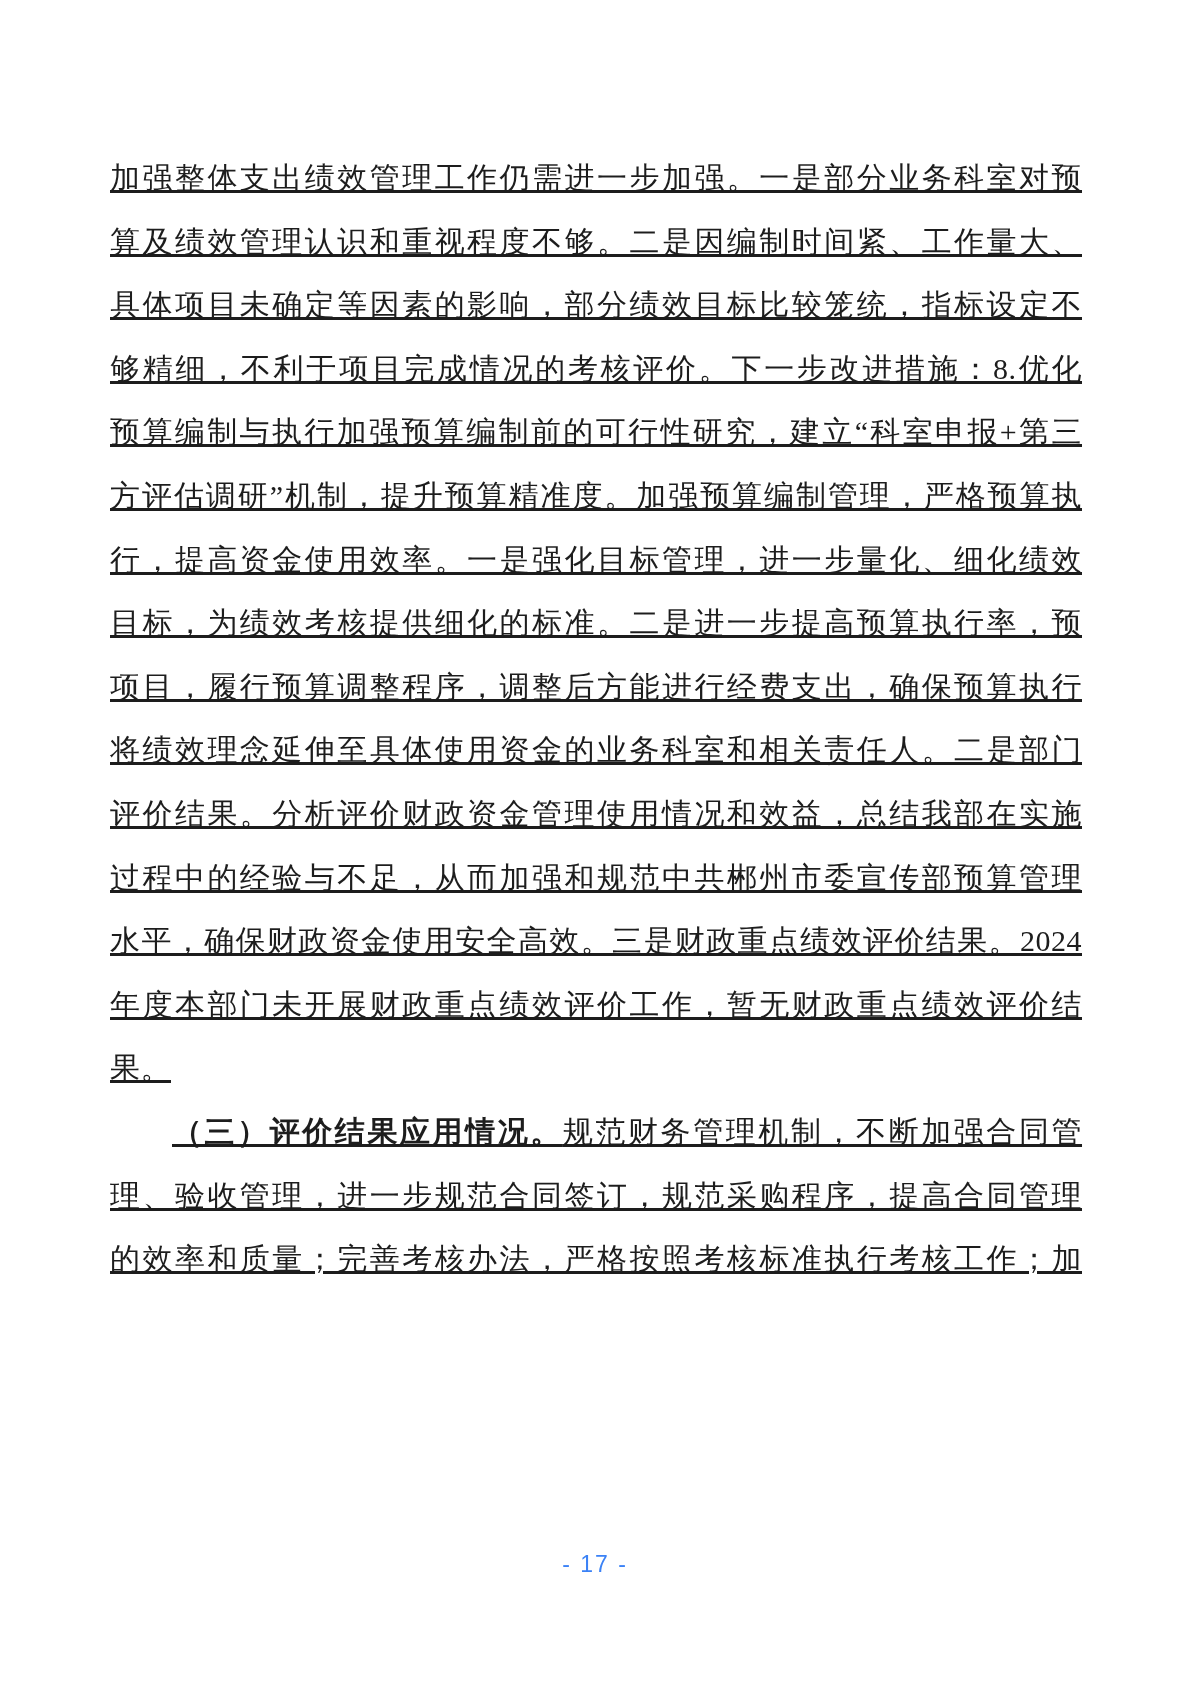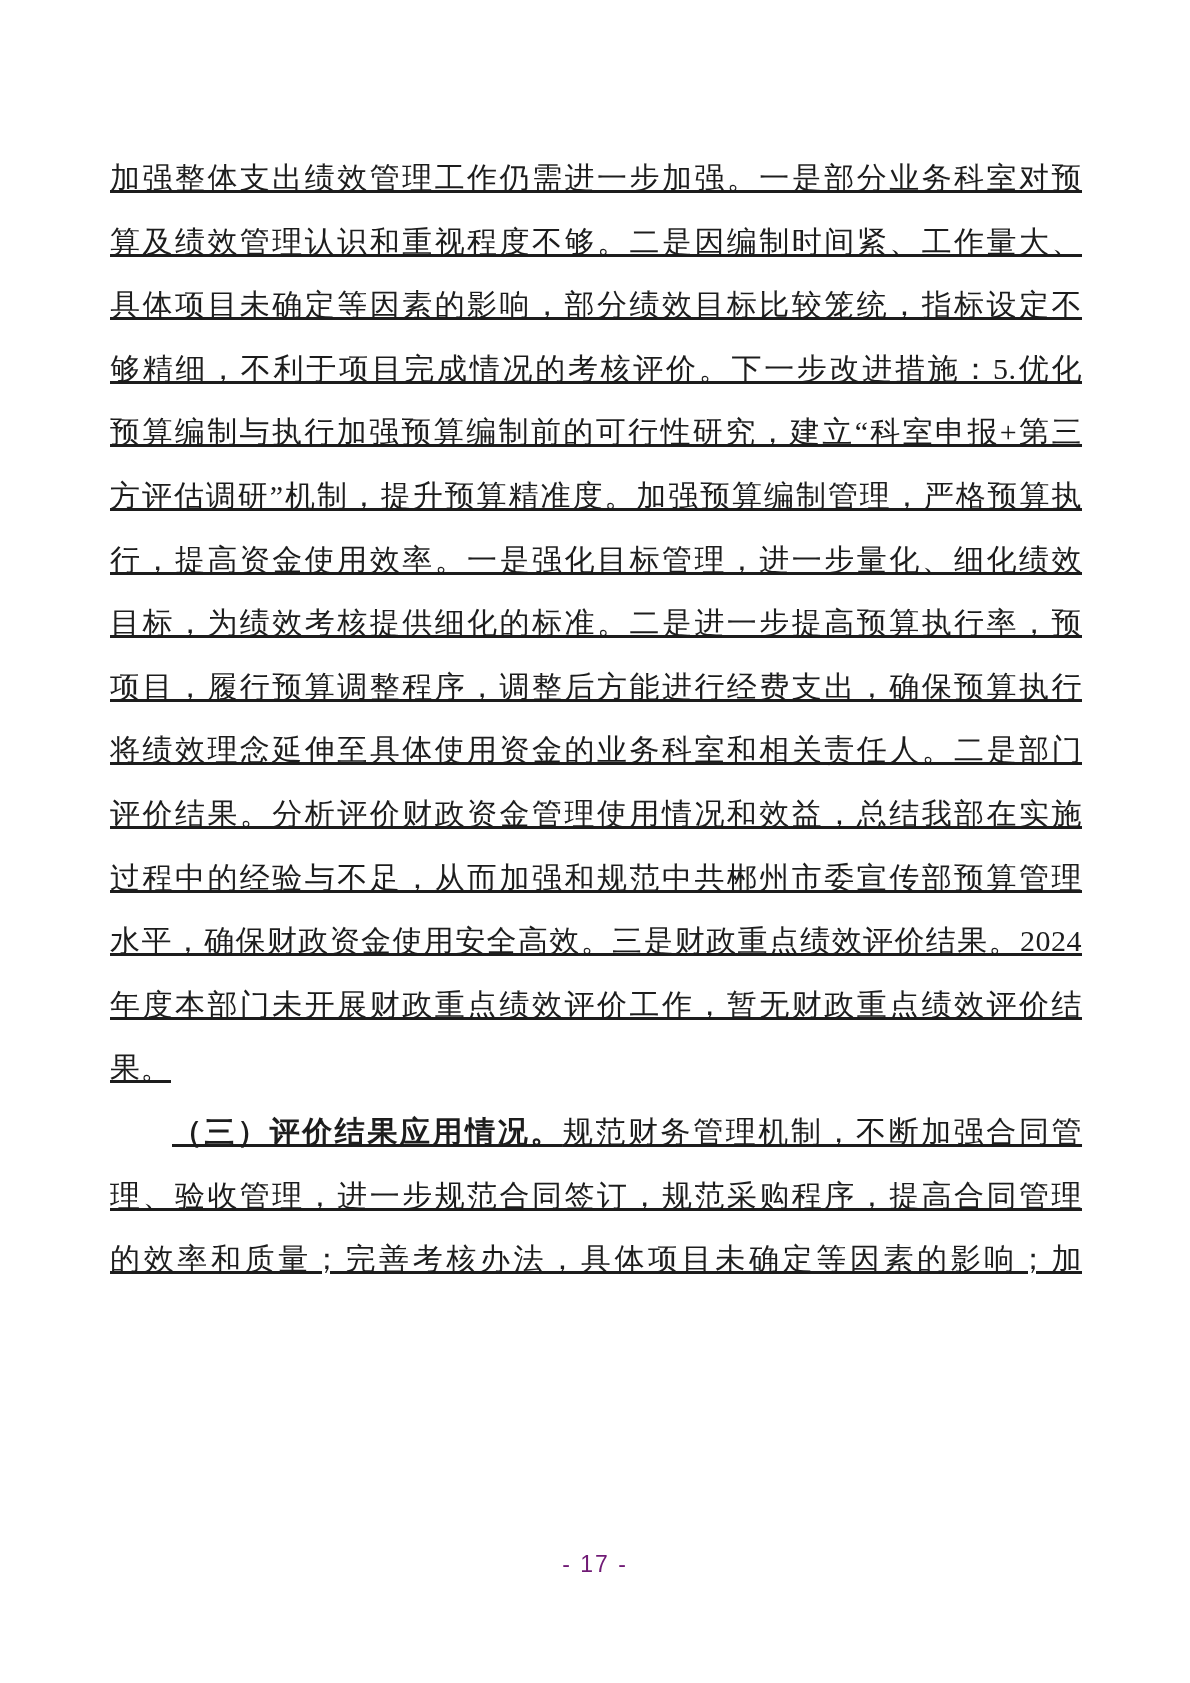--- a/index.html
+++ b/index.html
@@ -46,44 +46,44 @@
   }
   .footer {
     position: absolute;
     left: 0;
     top: 1548px;
     width: 100%;
     text-align: center;
     font-size: 23px;
     line-height: 32px;
     letter-spacing: 2px;
-    color: #701a75;
+    color: #3b82f6;
     font-family: "Liberation Sans", "DejaVu Sans", sans-serif;
   }
 </style>
 </head>
 <body>
 
 <div class="page">
   <div class="content">
     <div class="line">加强整体支出绩效管理工作仍需进一步加强。一是部分业务科室对预</div>
     <div class="line">算及绩效管理认识和重视程度不够。二是因编制时间紧、工作量大、</div>
     <div class="line">具体项目未确定等因素的影响，部分绩效目标比较笼统，指标设定不</div>
-    <div class="line">够精细，不利于项目完成情况的考核评价。下一步改进措施：5.优化</div>
+    <div class="line">够精细，不利于项目完成情况的考核评价。下一步改进措施：8.优化</div>
     <div class="line">预算编制与执行加强预算编制前的可行性研究，建立“科室申报+第三</div>
     <div class="line">方评估调研”机制，提升预算精准度。加强预算编制管理，严格预算执</div>
     <div class="line">行，提高资金使用效率。一是强化目标管理，进一步量化、细化绩效</div>
     <div class="line">目标，为绩效考核提供细化的标准。二是进一步提高预算执行率，预</div>
     <div class="line">项目，履行预算调整程序，调整后方能进行经费支出，确保预算执行</div>
     <div class="line">将绩效理念延伸至具体使用资金的业务科室和相关责任人。二是部门</div>
     <div class="line">评价结果。分析评价财政资金管理使用情况和效益，总结我部在实施</div>
     <div class="line">过程中的经验与不足，从而加强和规范中共郴州市委宣传部预算管理</div>
     <div class="line">水平，确保财政资金使用安全高效。三是财政重点绩效评价结果。2024</div>
     <div class="line">年度本部门未开展财政重点绩效评价工作，暂无财政重点绩效评价结</div>
     <div class="line para-end">果。</div>
 
     <div class="line indent"><span class="bold">（三）评价结果应用情况。</span><span>规范财务管理机制，不断加强合同管</span></div>
     <div class="line">理、验收管理，进一步规范合同签订，规范采购程序，提高合同管理</div>
-    <div class="line">的效率和质量；完善考核办法，具体项目未确定等因素的影响；加</div>
+    <div class="line">的效率和质量；完善考核办法，严格按照考核标准执行考核工作；加</div>
   </div>
 
   <div class="footer">- 17 -</div>
 </div>
 
 </body></html>

